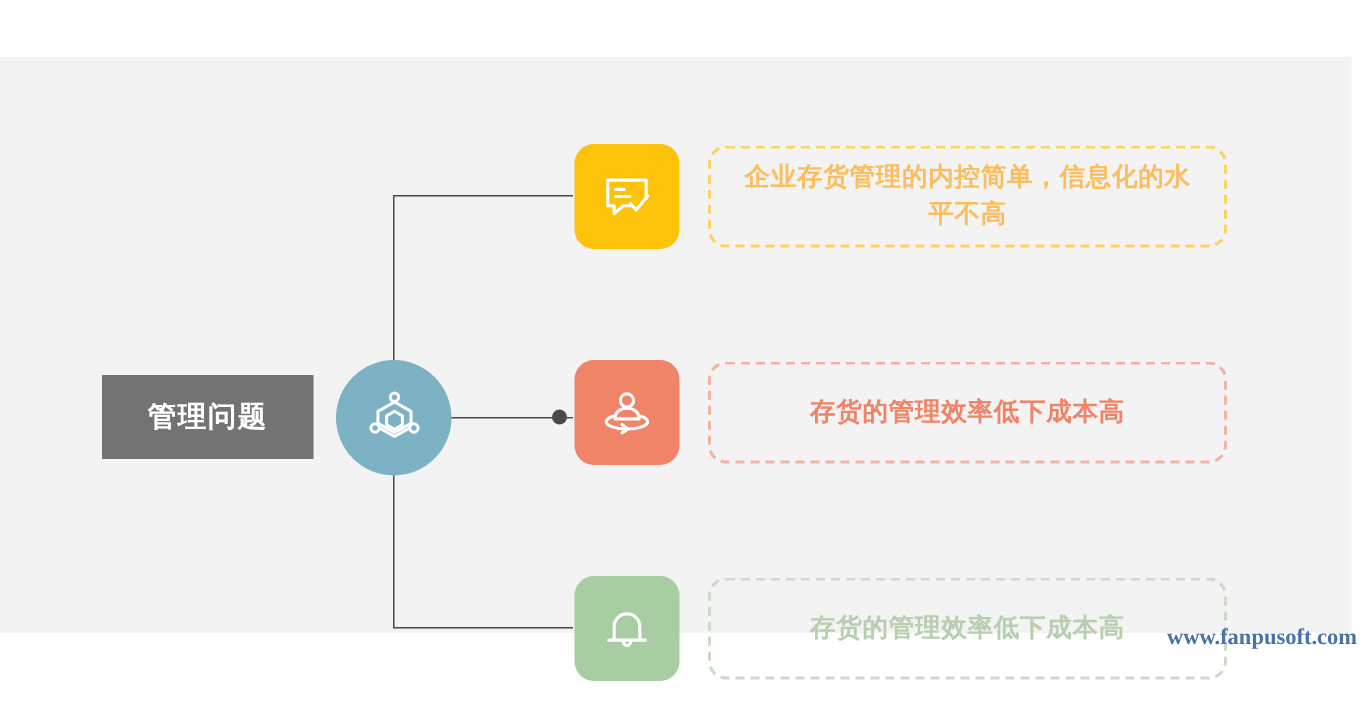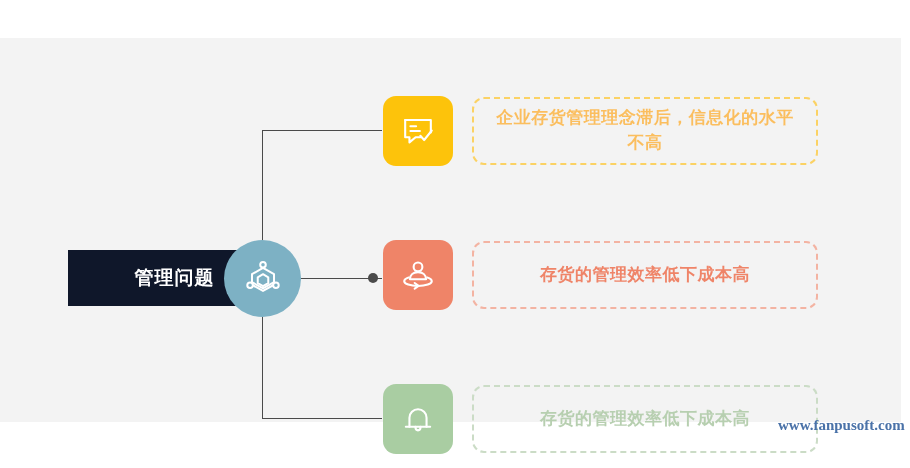--- a/index.html
+++ b/index.html
@@ -25,29 +25,28 @@
     background: #f3f3f3;
   }
 
   
   .root-label {
     position: absolute;
     left: 68px;
     top: 212px;
     width: 141px;
     height: 56px;
-    background: #0f172a;
+    background: #737373;
     display: flex;
     align-items: center;
     justify-content: center;
     color: #ffffff;
     font-size: 19px;
     font-weight: bold;
     letter-spacing: 1px;
-    padding-left: 36px;
   }
 
   
   .hub {
     position: absolute;
     left: 224px;
     top: 202px;
     width: 77px;
     height: 77px;
     border-radius: 50%;
@@ -214,21 +213,21 @@
         <svg width="38" height="38" viewBox="0 0 40 40" fill="none" stroke="#ffffff" stroke-width="2.2" stroke-linecap="round" stroke-linejoin="round">
           <path d="M6.5 8.5 L33.5 8.5 L33.5 21.5"></path>
           <path d="M6.5 8.5 L6.5 26.5 L11 26.5 L11 32 L17.5 26.5 L23 26.5"></path>
           <path d="M12 15 L18 15"></path>
           <path d="M12 20 L22 20"></path>
           <path d="M22.5 25 L26.5 29.5 L34.5 19.5"></path>
         </svg>
       </span>
     </div>
     <div class="row-box c-yellow-br">
-      <span class="row-text c-yellow-tx">企业存货管理理念滞后，信息化的水平不高</span>
+      <span class="row-text c-yellow-tx">企业存货管理的内控简单，信息化的水平不高</span>
     </div>
   </div>
 
   <div class="row row-2">
     <div class="row-icon c-salmon-bg">
       <span>
         <svg width="38" height="38" viewBox="0 0 40 40" fill="none" stroke="#ffffff" stroke-width="2.2" stroke-linecap="round" stroke-linejoin="round">
           <circle cx="20" cy="11.5" r="4.6"></circle>
           <path d="M11.5 24.5 C11.5 19.8 15.3 17 20 17 C24.7 17 28.5 19.8 28.5 24.5 Z"></path>
           <path d="M10.2 22.6 C7.3 23.5 5.5 24.9 5.5 26.5 C5.5 29.3 11.9 31.6 20 31.6 C28.1 31.6 34.5 29.3 34.5 26.5 C34.5 24.9 32.7 23.5 29.8 22.6"></path>

